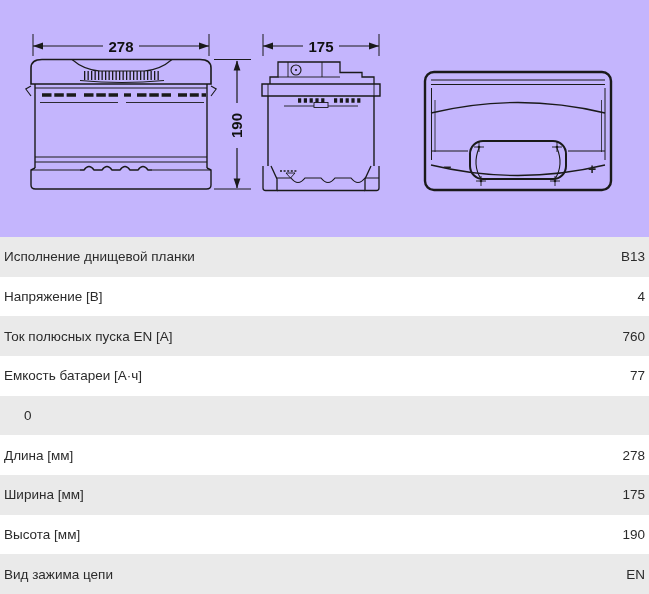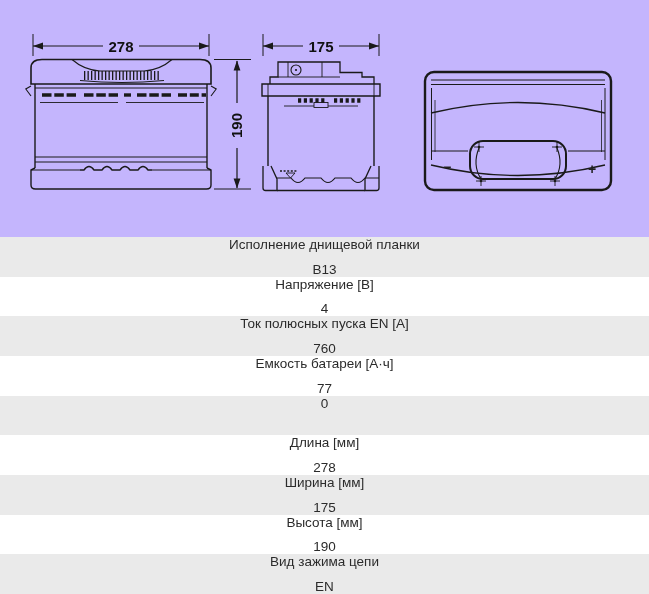--- a/index.html
+++ b/index.html
@@ -17,25 +17,25 @@
   .term{
     font-family:"Liberation Sans",sans-serif;font-size:14px;font-weight:bold;
     fill:#222222;text-anchor:middle;
   }
   .spec-table{
     position:absolute;left:0;top:237px;width:649px;height:357px;
     display:grid;grid-template-rows:repeat(9,1fr);
   }
   .spec-row{
     display:flex;align-items:center;justify-content:space-between;
-    padding:0 4px;font-size:13.5px;color:#2b2b2b;background:#ffffff;flex-direction:column;
+    padding:0 4px;font-size:13.5px;color:#2b2b2b;background:#ffffff;
   }
   .spec-row:nth-child(odd){background:#eaeaea;}
   .lbl{white-space:nowrap;}
-  .val{white-space:nowrap;text-align:center;}
+  .val{white-space:nowrap;text-align:center;margin-left:20px;}
 </style>
 </head>
 <body>
 
 <div class="page">
 
   <div class="drawings">
     <svg width="649" height="237" viewBox="0 0 649 237" xmlns="http://www.w3.org/2000/svg">
 
       <g stroke="#1a1a1a" fill="none">

